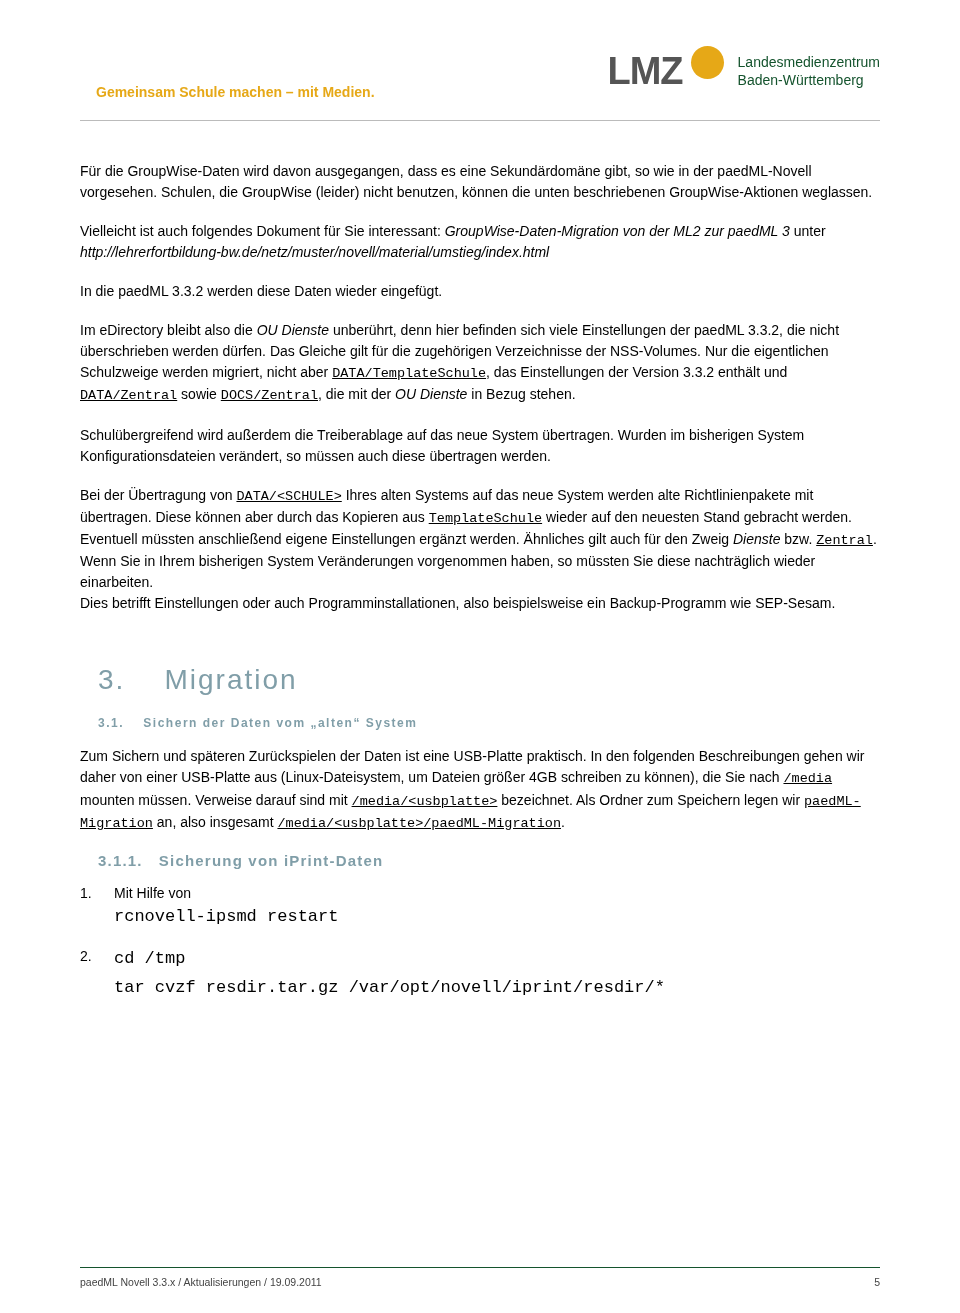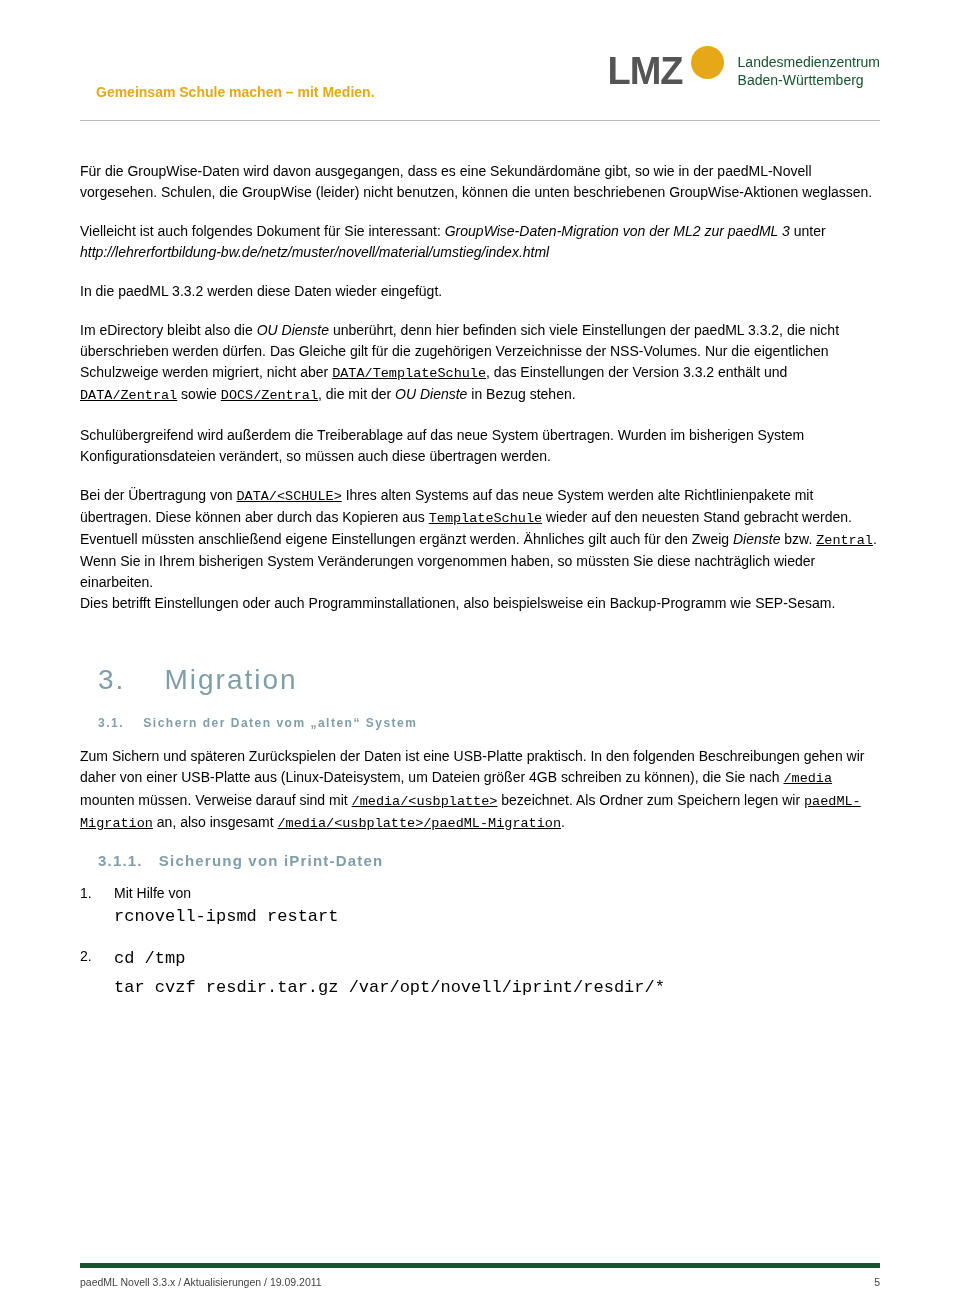--- a/index.html
+++ b/index.html
@@ -98,21 +98,21 @@
   .list-body .mono-block {
     font-family: "Courier New", monospace;
     font-size: 17px;
     display: block;
   }
   .footer {
     position: absolute;
     bottom: 25px;
     left: 80px;
     right: 80px;
-    border-top: 5px solid #14532d;
+    border-top: 1px solid #14532d;
     padding-top: 8px;
     font-size: 10.5px;
     color: #444;
     display: flex;
     justify-content: space-between;
   }
 </style>
 </head>
 <body>
 

